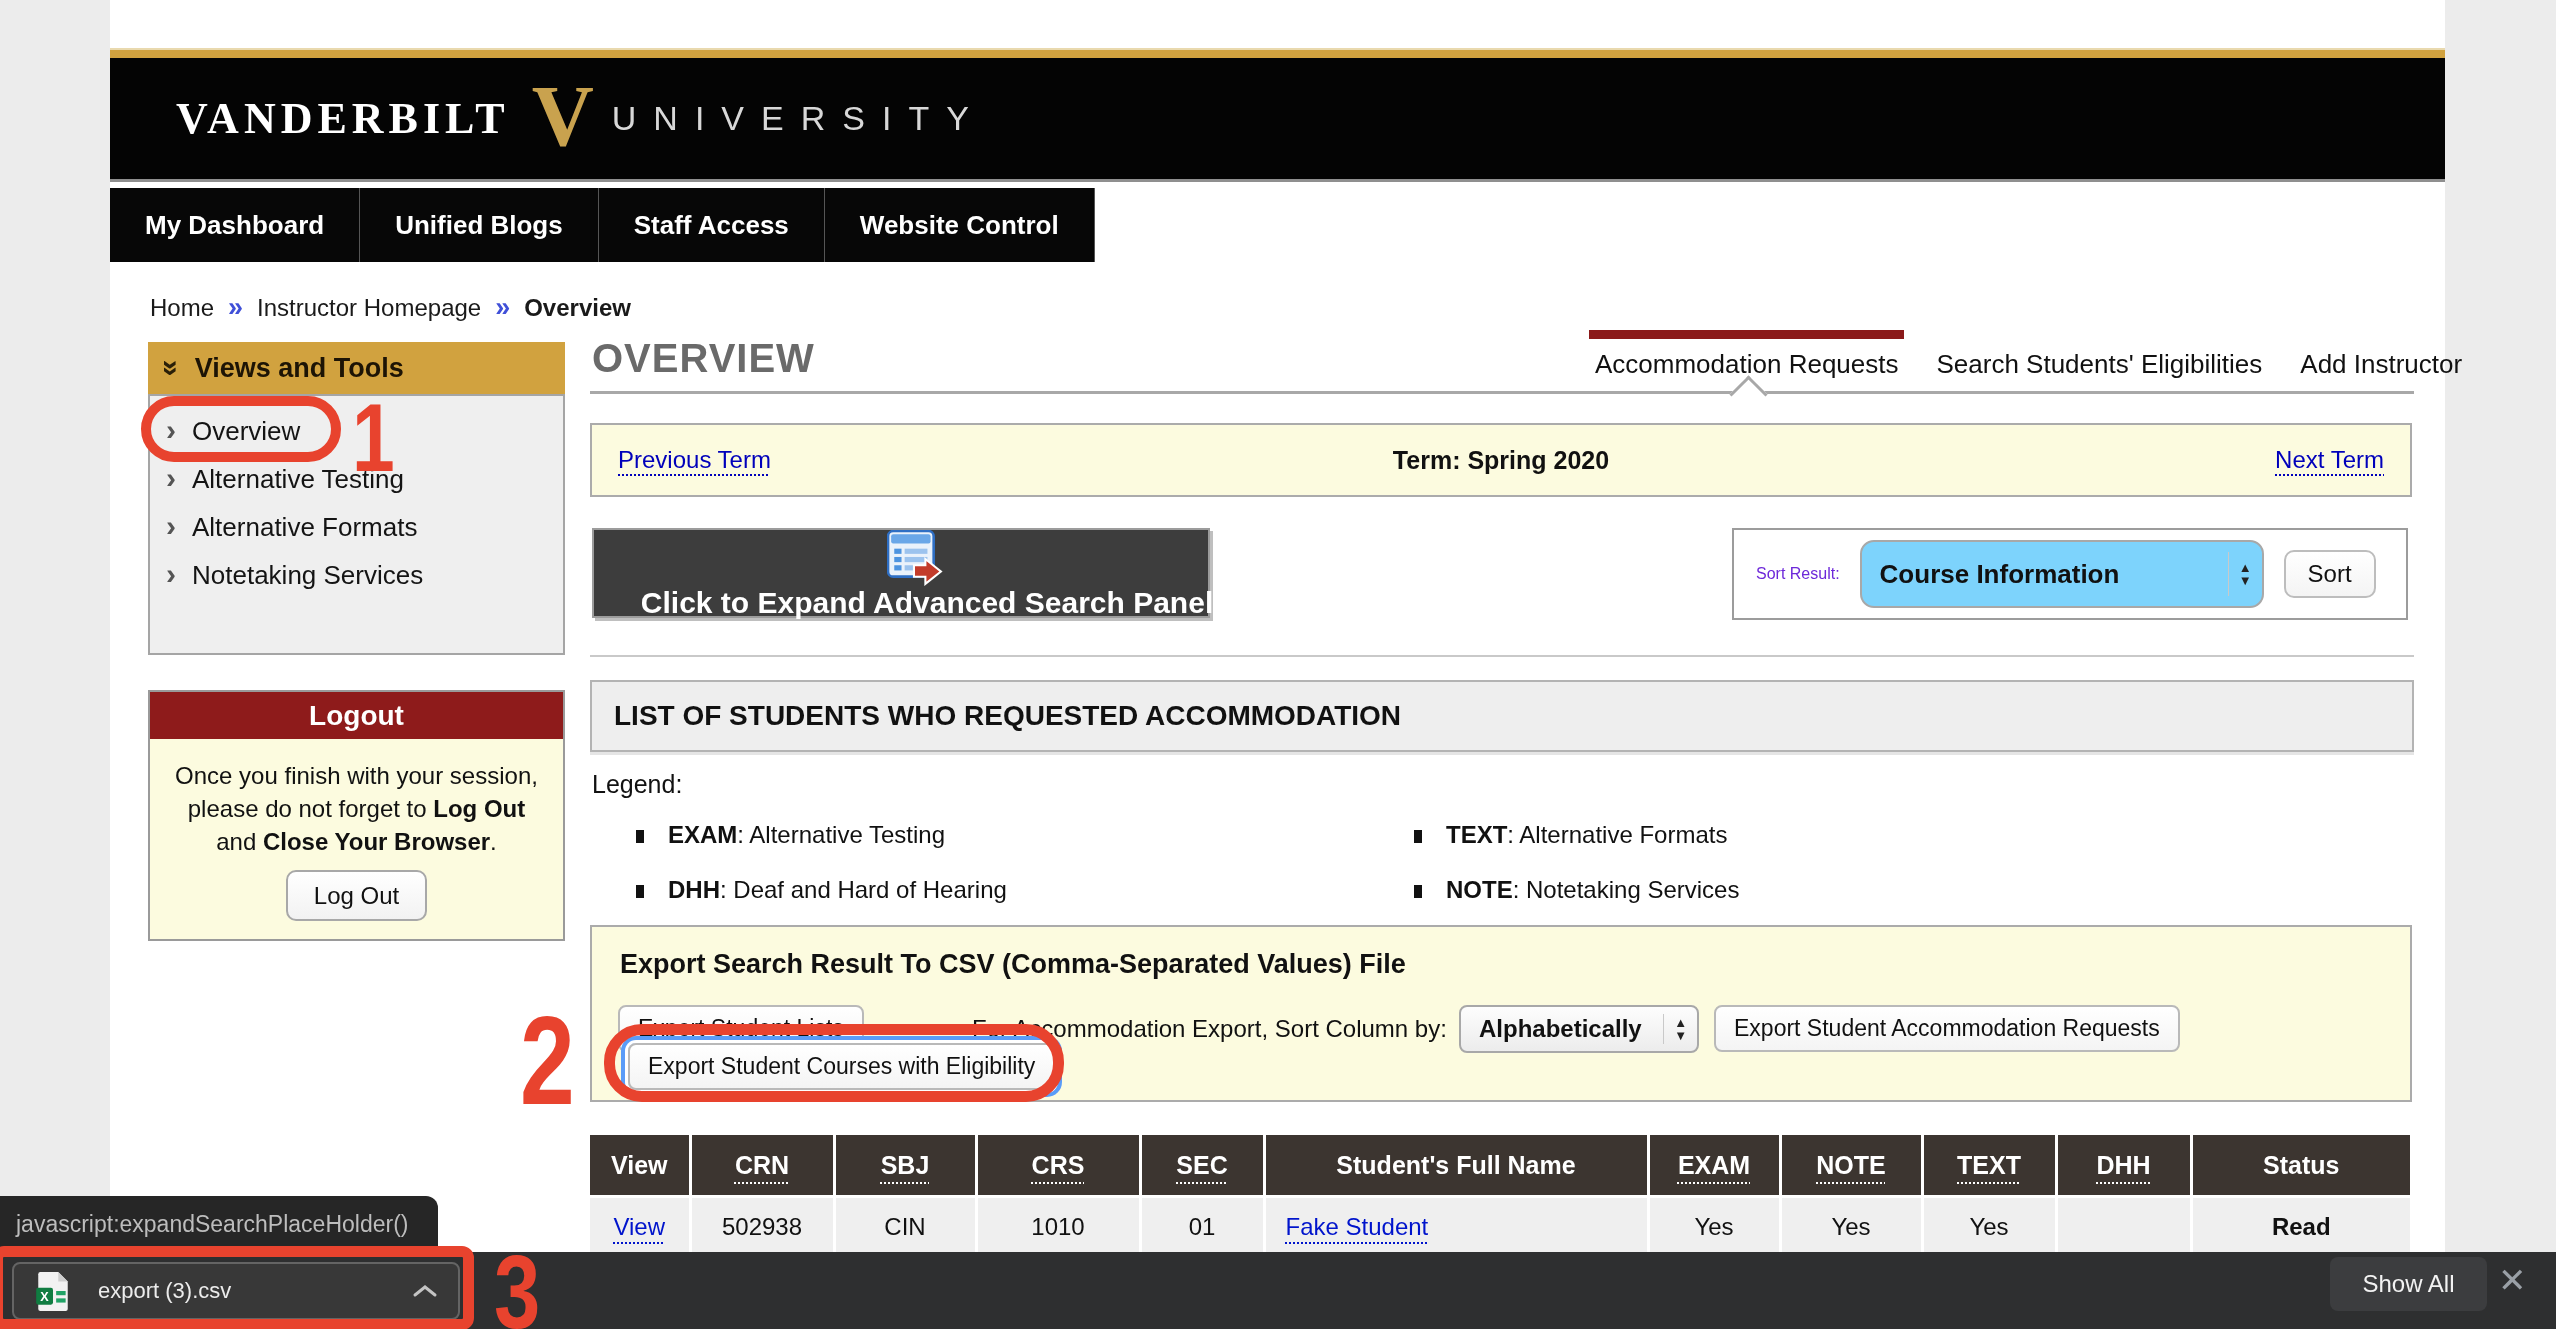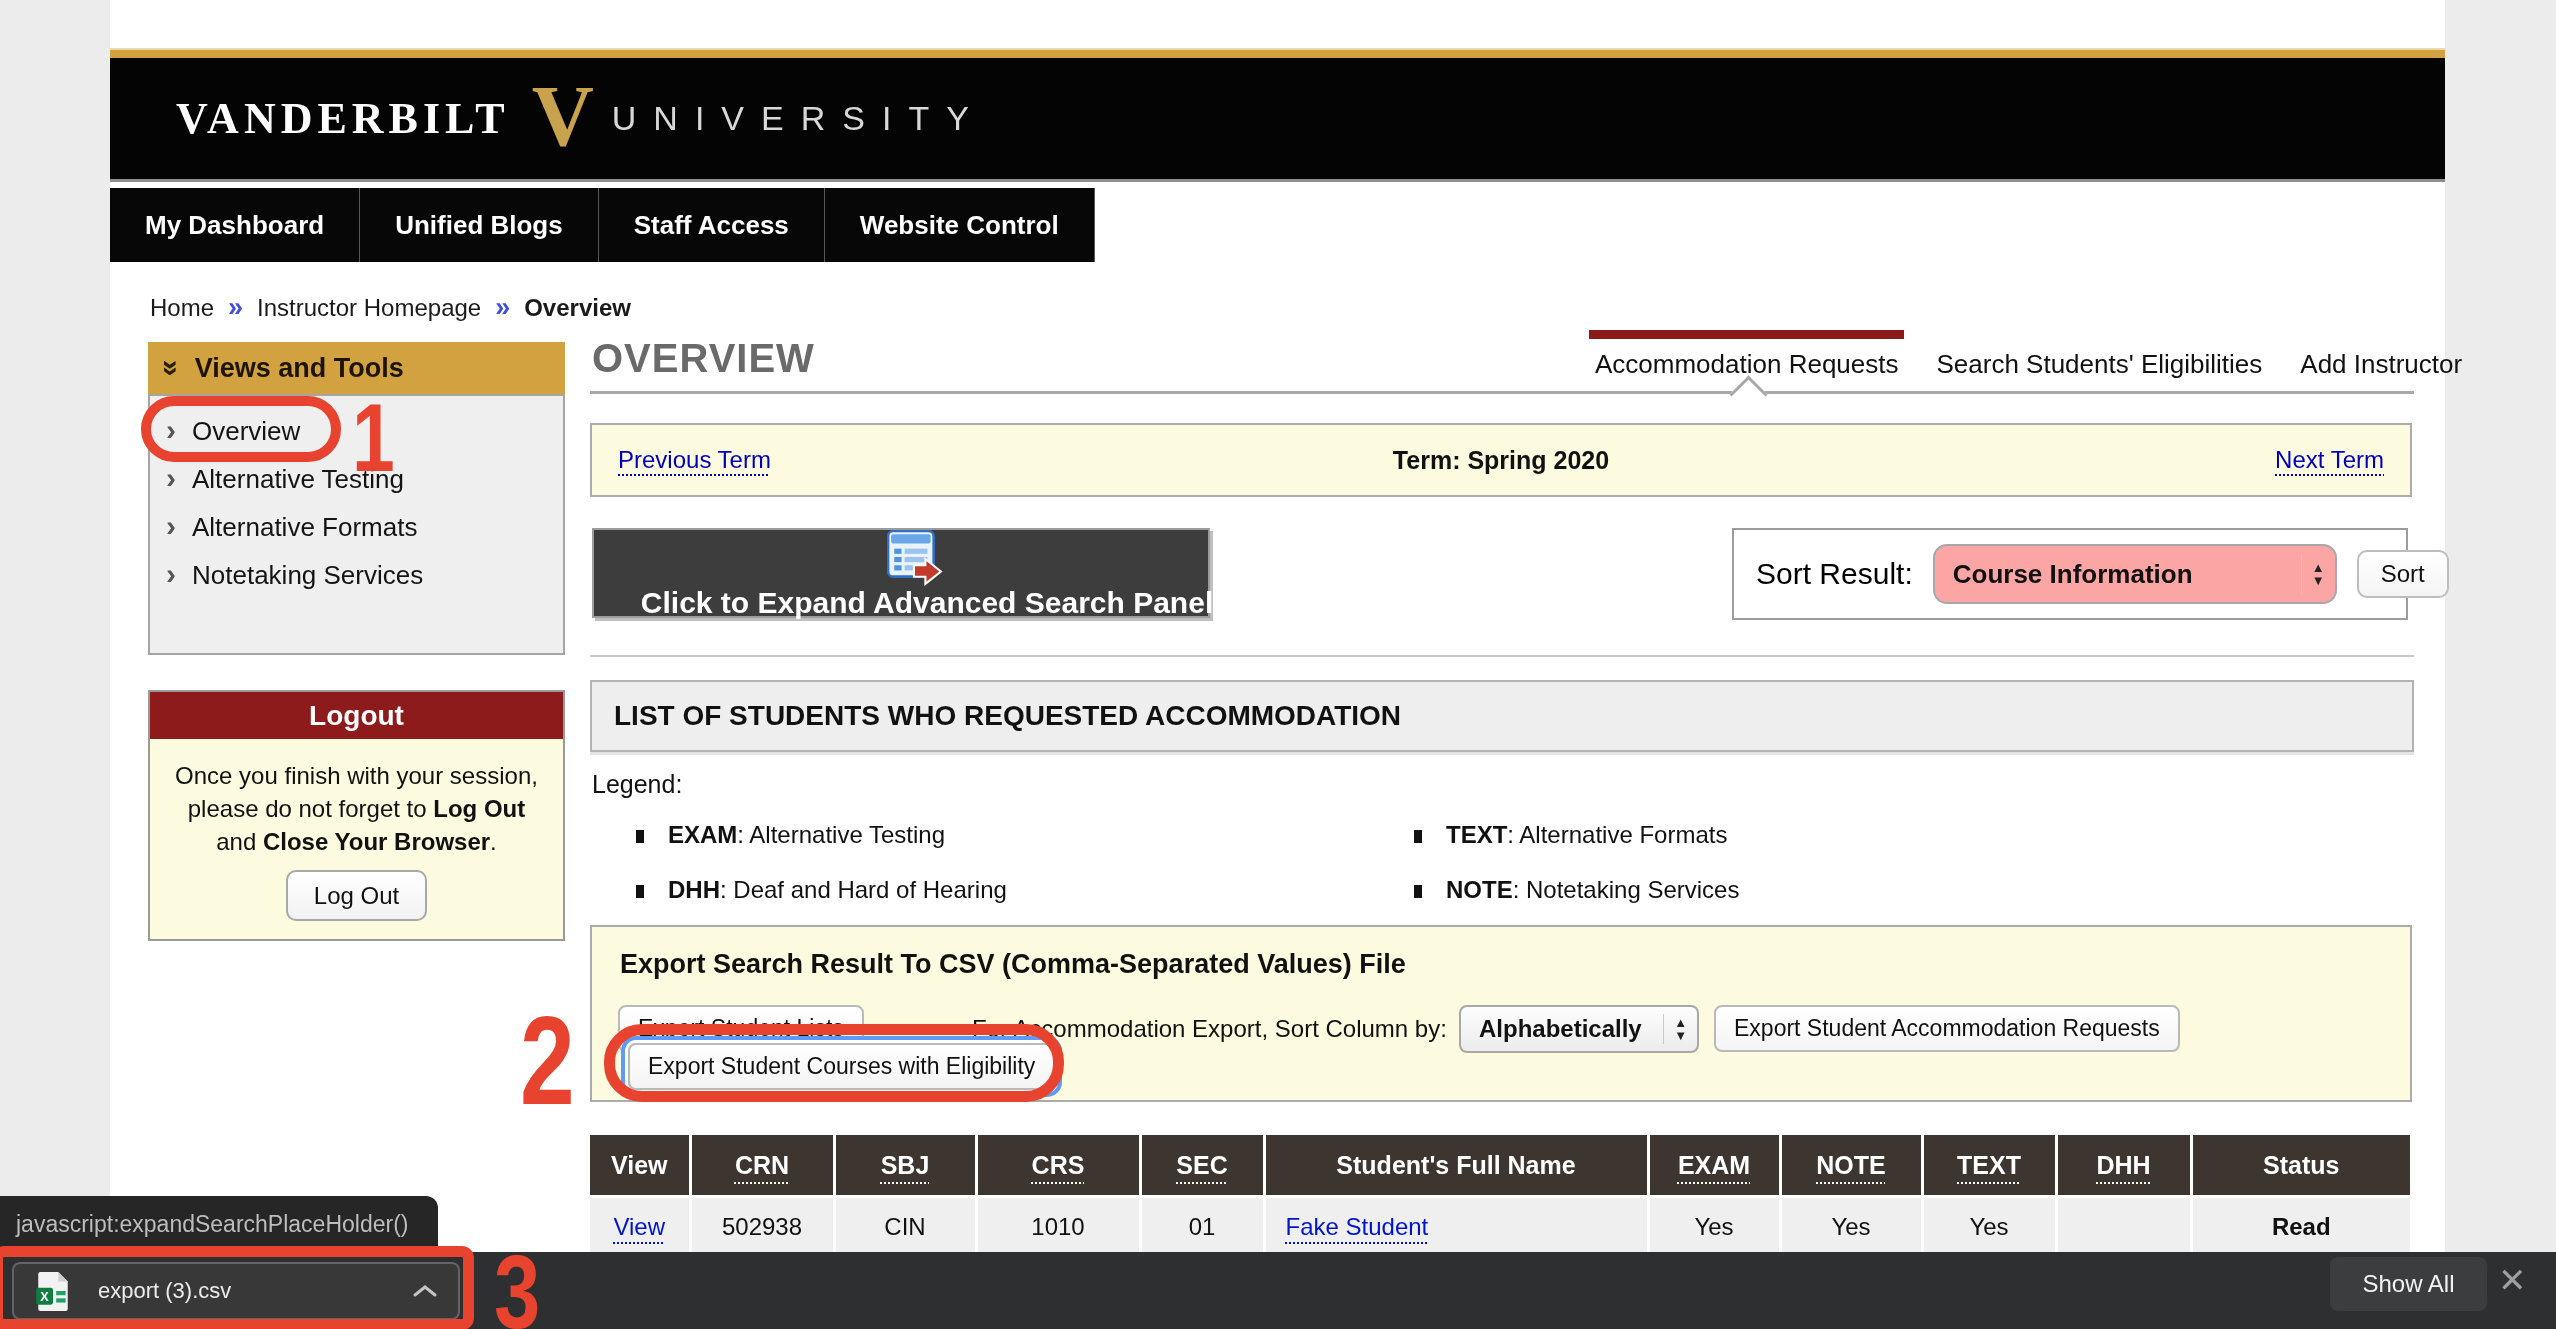--- a/index.html
+++ b/index.html
@@ -60,22 +60,22 @@
   .termbar .t-right{text-align:right;}
   .termbar .t-center{flex:1.2;text-align:center;font-weight:bold;font-size:25px;color:#111;}
   .link-dotted{color:var(--link_blue);text-decoration:underline dotted;text-decoration-thickness:2px;text-underline-offset:6px;cursor:pointer;}
 
   
   .adv-panel{position:absolute;left:592px;top:528px;width:618px;height:90px;background:#3d3d3d;border:2px solid #9c9c9c;box-sizing:border-box;display:flex;align-items:center;padding-left:28px;box-shadow:3px 3px 0 rgba(0,0,0,.25);cursor:pointer;flex-direction:column;}
   .adv-panel .adv-label{color:#fff;font-weight:bold;font-size:30px;margin-left:24px;white-space:nowrap;}
 
   
   .sort-box{position:absolute;left:1732px;top:528px;width:676px;height:92px;background:#fff;border:2px solid #9c9c9c;box-sizing:border-box;display:flex;align-items:center;padding:0 22px;gap:20px;}
-  .sort-box .s-label{font-size:30px;color:#000000;white-space:nowrap;}
-  .mac-select{display:flex;align-items:center;background:#fca5a5;border:2px solid #a8a8a8;border-radius:14px;height:60px;box-sizing:border-box;flex:0 0 auto;cursor:pointer;}
+  .sort-box .s-label{font-size:16px;color:#6d28d9;white-space:nowrap;}
+  .mac-select{display:flex;align-items:center;background:#7dd3fc;border:2px solid #a8a8a8;border-radius:14px;height:68px;box-sizing:border-box;flex:0 0 auto;cursor:pointer;}
   .mac-select .sel-text{font-weight:bold;font-size:26px;color:#111;padding:0 14px 0 18px;flex:1;white-space:nowrap;}
   .mac-select .stepper{display:flex;flex-direction:column;align-items:center;justify-content:center;font-size:13px;color:#222;line-height:13px;padding:0 10px;border-left:1px solid #c9c9c9;height:70%;}
   .sort-select{width:404px;}
   .btn{background:linear-gradient(#ffffff,#f4f4f4);border:2px solid #bdbdbd;border-radius:10px;font-size:24px;color:#111;padding:8px 22px;cursor:pointer;white-space:nowrap;}
 
   
   .hr2{position:absolute;left:590px;top:655px;width:1824px;border-top:2px solid #c9c9c9;}
 
   
   .list-header{position:absolute;left:590px;top:680px;width:1824px;height:72px;background:#eeeeee;border:2px solid #b3b3b3;box-sizing:border-box;box-shadow:0 3px 0 rgba(0,0,0,.10);display:flex;align-items:center;padding-left:22px;font-weight:bold;font-size:28px;color:#111;}

